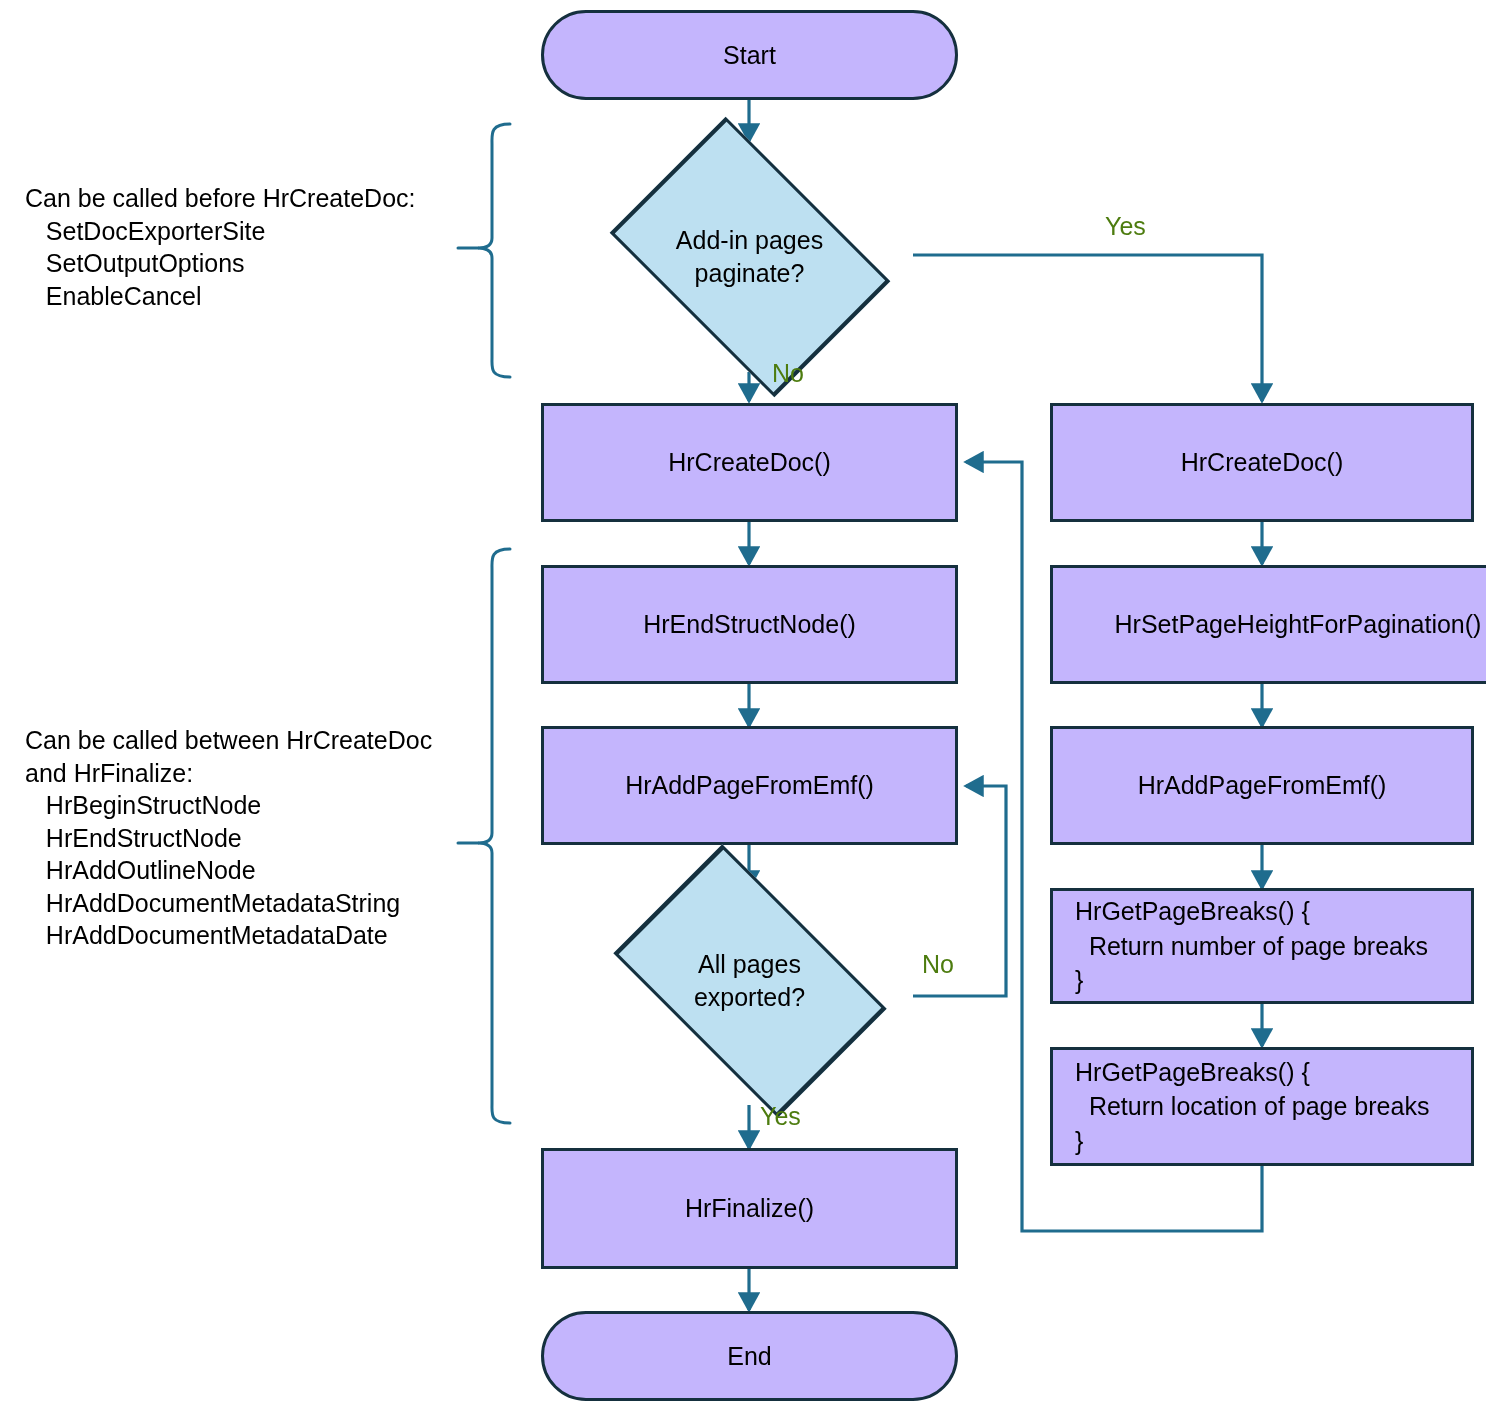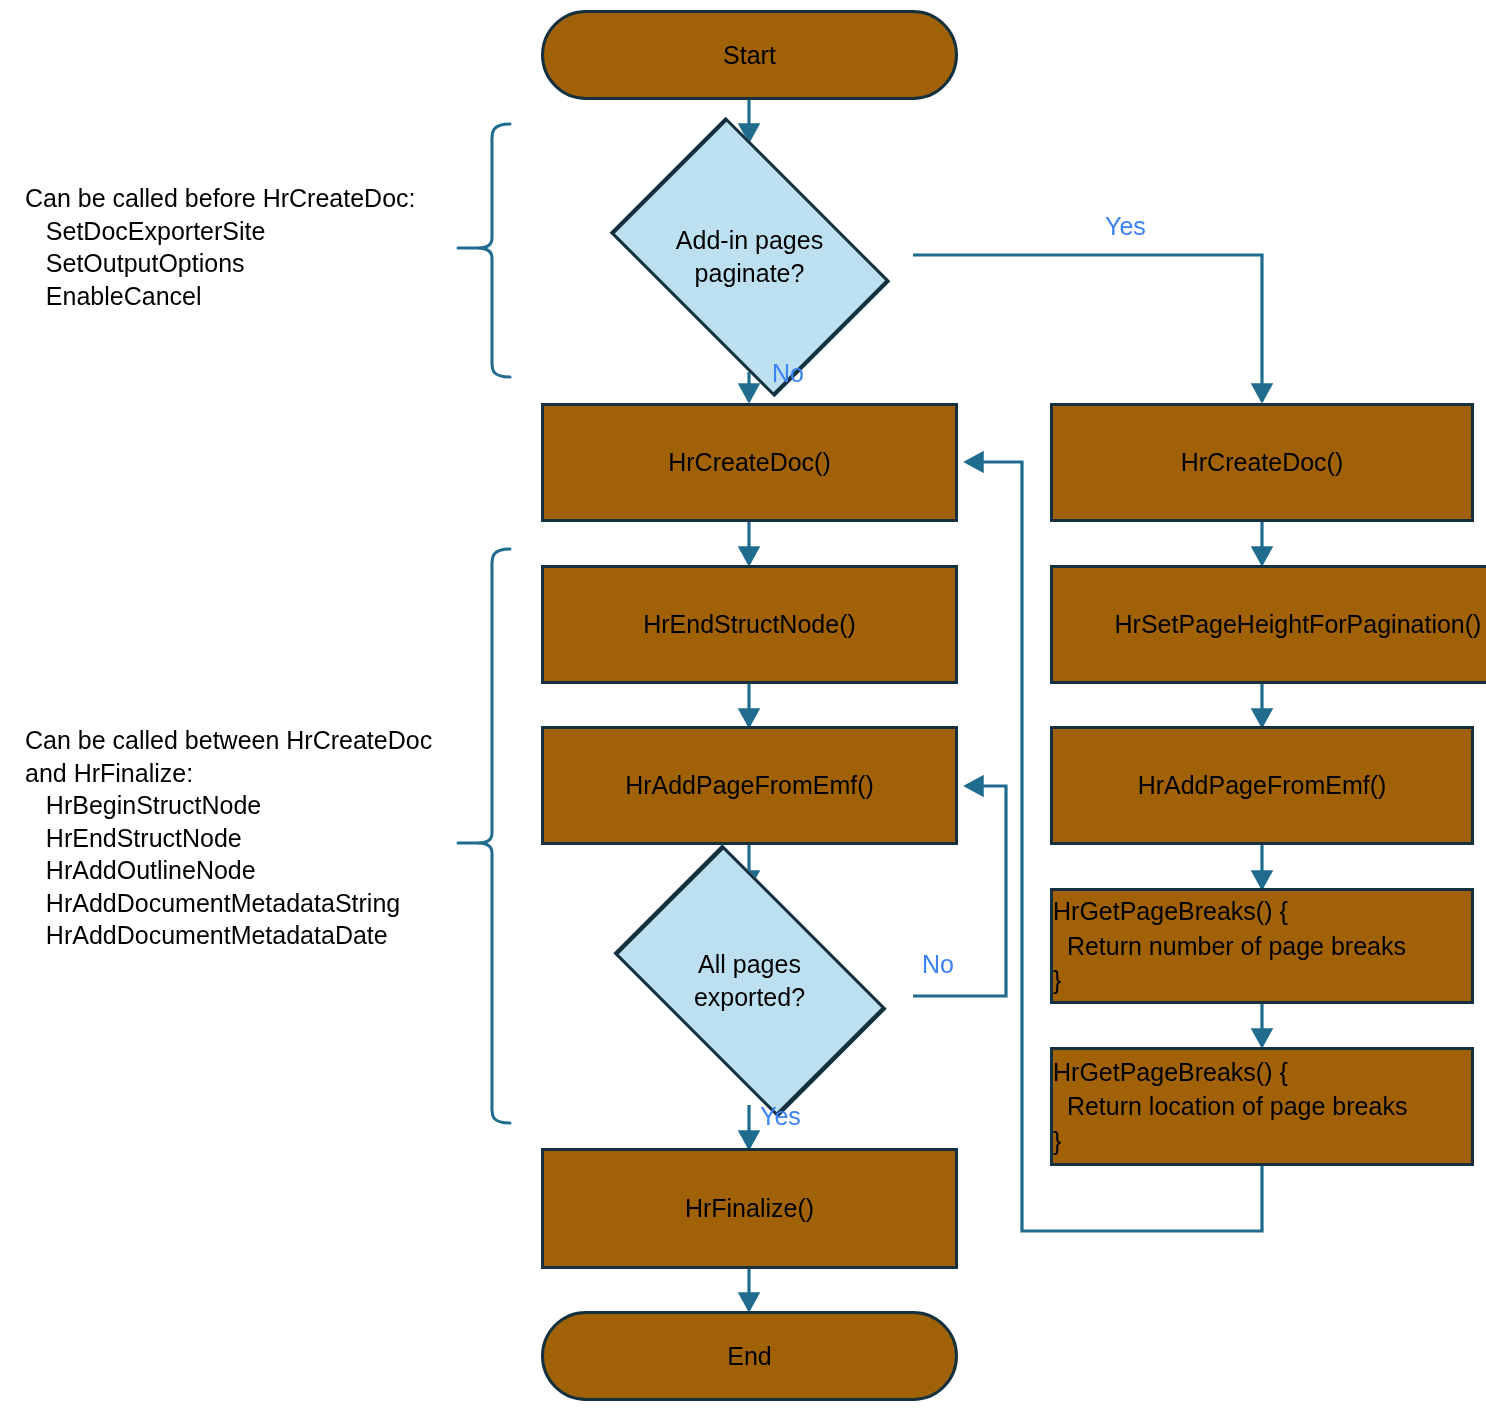--- a/index.html
+++ b/index.html
@@ -23,38 +23,39 @@
     left: 0;
     top: 0;
     width: 1486px;
     height: 1411px;
     pointer-events: none;
   }
 
   
   .node {
     position: absolute;
-    background: #a16207;
+    background: #c4b5fd;
     border: 3px solid #15303E;
     box-sizing: border-box;
     display: flex;
     align-items: center;
     justify-content: center;
     text-align: center;
     font-size: 25px;
     line-height: 1.32;
     color: #000000;
     white-space: pre-line;
   }
   .node.terminator {
     border-radius: 999px;
   }
   .node.codeblock {
     justify-content: flex-start;
     text-align: left;
+    padding-left: 22px;
     white-space: pre;
     line-height: 1.38;
   }
 
   
   .diamond {
     position: absolute;
     display: block;
   }
   .diamond .dshape {
@@ -79,21 +80,21 @@
     font-size: 25px;
     line-height: 1.34;
     white-space: pre-line;
     color: #000000;
   }
 
   
   .edge-label {
     position: absolute;
     font-size: 25px;
-    color: #3b82f6;
+    color: #4d7c0f;
     white-space: nowrap;
   }
 
   
   .annotation {
     position: absolute;
     font-size: 25px;
     line-height: 1.30;
     color: #000000;
     white-space: pre;

